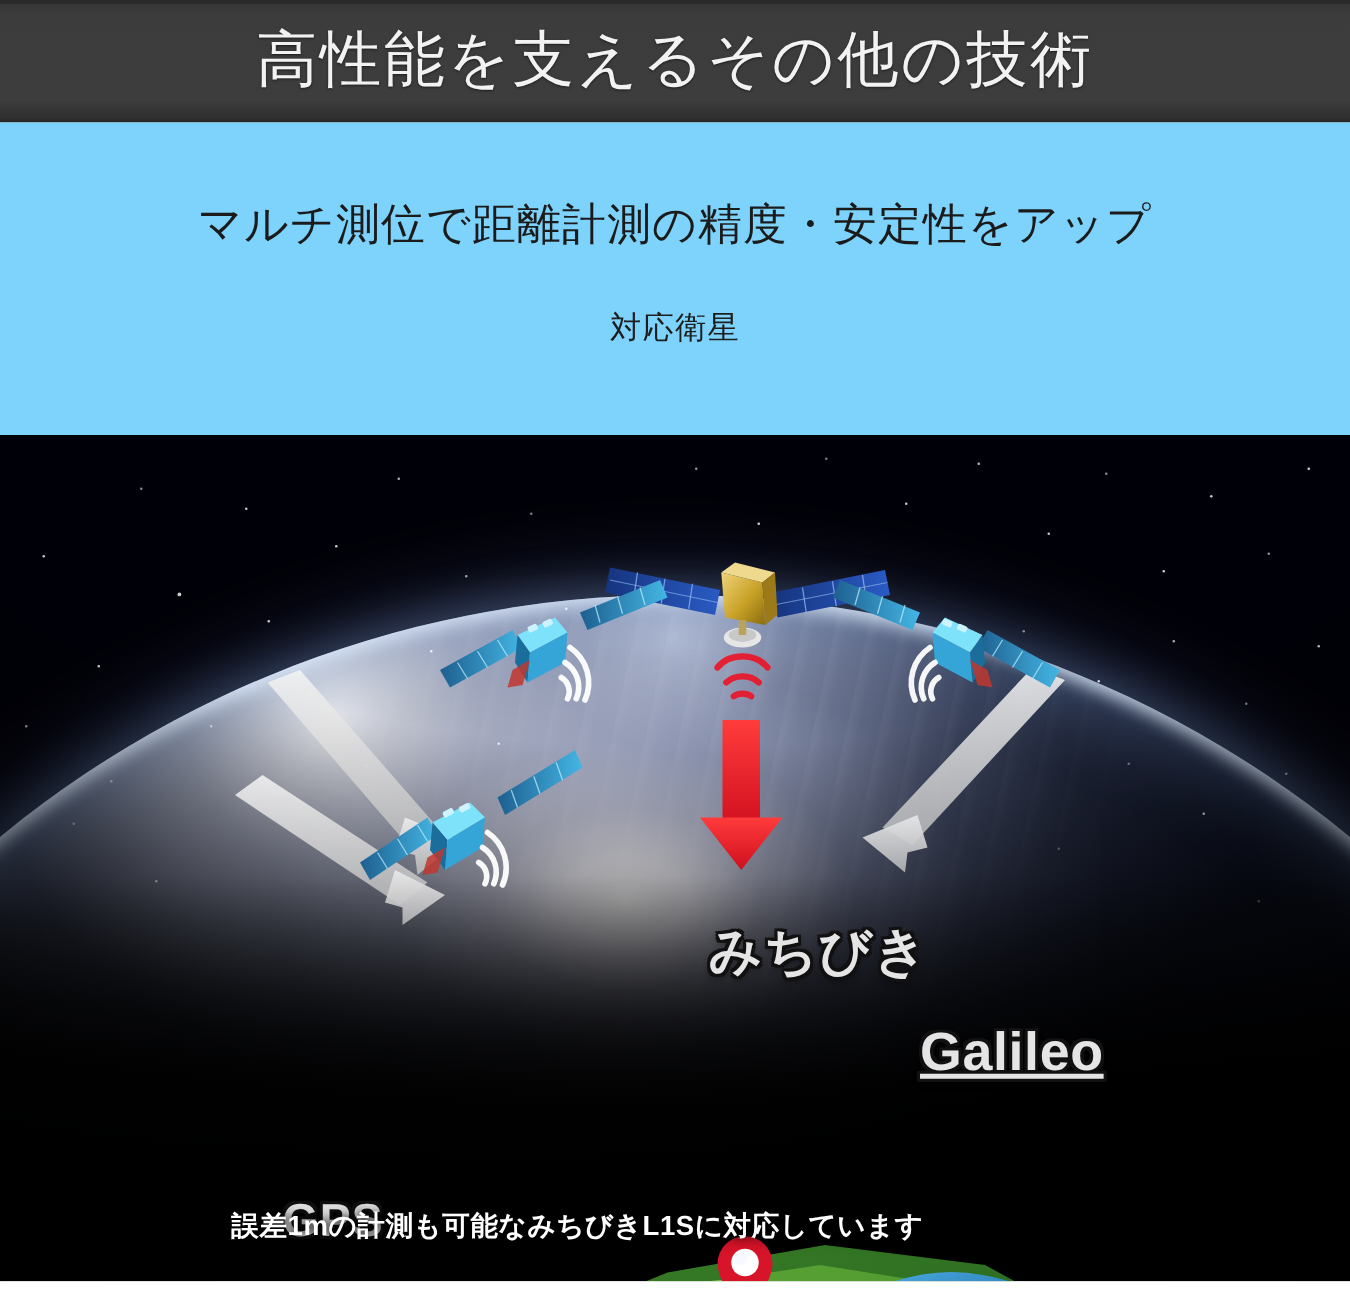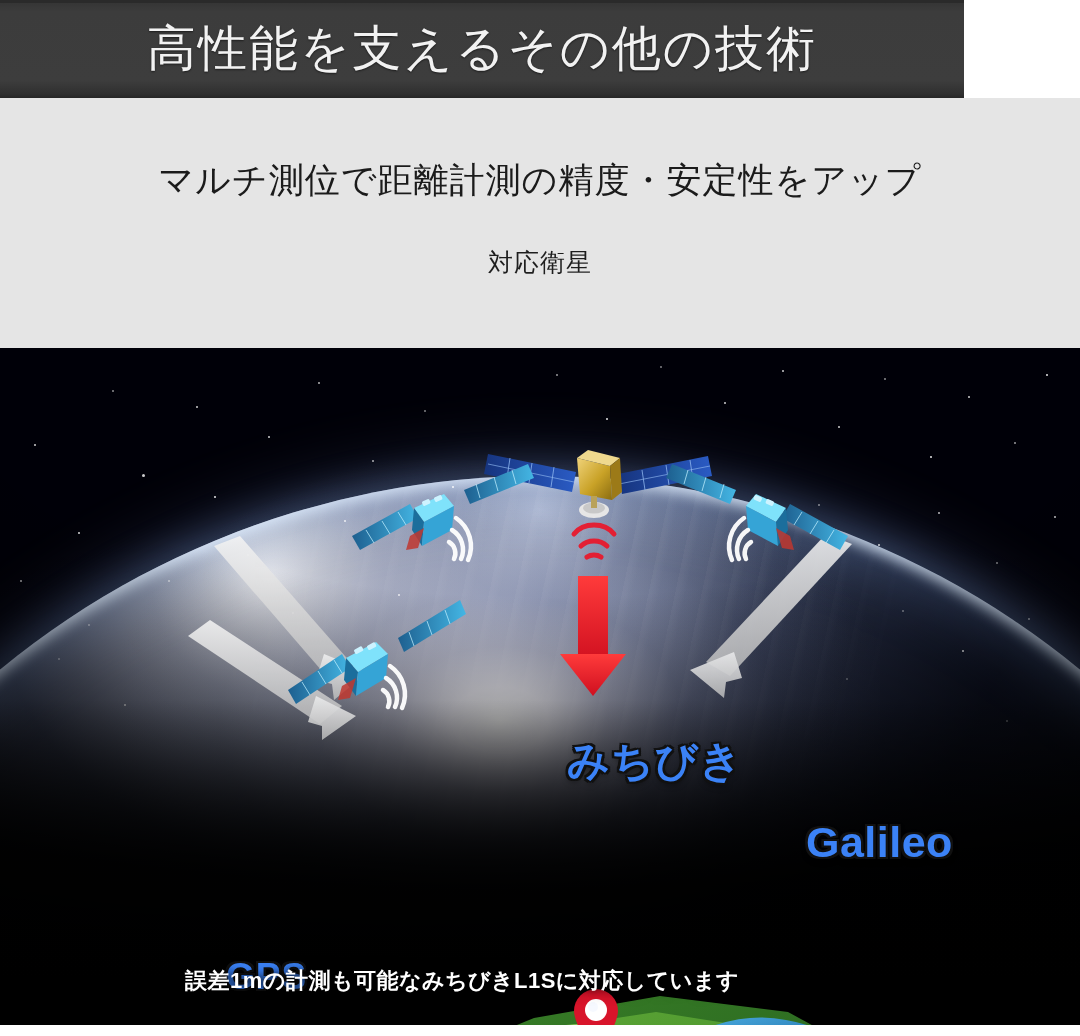--- a/index.html
+++ b/index.html
@@ -5,41 +5,41 @@
 <style>
   html,body{margin:0;padding:0;background:#ffffff;}
   body{
     font-family:"Liberation Sans","DejaVu Sans",sans-serif;
     width:1080px;height:1036px;overflow:hidden;
   }
   .page{position:relative;width:1080px;height:1036px;background:#ffffff;}
 
   
   .header-band{
-    position:absolute;left:0;top:0;width:964px;height:98px;
+    position:absolute;left:0;top:0;width:1080px;height:98px;
     background:linear-gradient(180deg,#333333 0%,#3c3c3c 12%,#3d3d3d 82%,#2f2f2f 96%,#262626 100%);
     display:flex;align-items:center;justify-content:center;
     box-sizing:border-box;
   }
   .header-band:before{
     content:"";position:absolute;left:0;top:0;width:100%;height:3px;
     background:#2a2a2a;
   }
   .header-title{
     color:#f2f2f2;font-size:49px;line-height:1;
     letter-spacing:2px;font-weight:500;
     text-shadow:0 1px 2px rgba(0,0,0,.55);
     white-space:nowrap;
     margin-top:-2px;
   }
 
   
   .copy-block{
     position:absolute;left:0;top:98px;width:1080px;height:250px;
-    background:#e5e5e5;
+    background:#7dd3fc;
   }
   .copy-sub{
     position:absolute;left:0;top:64px;width:1080px;text-align:center;
     color:#1b1b1b;font-size:35px;line-height:1;letter-spacing:1px;
     white-space:nowrap;
   }
   .copy-note{
     position:absolute;left:0;top:152px;width:1080px;text-align:center;
     color:#1e1e1e;font-size:25px;line-height:1;letter-spacing:1px;
     white-space:nowrap;
@@ -117,30 +117,30 @@
 
   
   .sat{position:absolute;pointer-events:none;}
   .sat svg{display:block;overflow:visible;}
 
   
   .arrows{position:absolute;left:0;top:0;width:1080px;height:677px;pointer-events:none;}
 
   
   .lbl{
-    position:absolute;white-space:nowrap;color:#3b82f6;font-weight:700;
+    position:absolute;white-space:nowrap;color:#e5e5e5;font-weight:700;
     line-height:1;
     text-shadow:
       -2.4px -2.4px 0 #111,  0 -2.4px 0 #111,  2.4px -2.4px 0 #111,
       -2.4px  0    0 #111,                      2.4px  0    0 #111,
       -2.4px  2.4px 0 #111,  0  2.4px 0 #111,  2.4px  2.4px 0 #111,
        0 3px 6px rgba(0,0,0,.55);
   }
   .lbl-glonass{left:186px;top:472px;font-size:43px;letter-spacing:.5px;}
-  .lbl-galileo{left:806px;top:473px;font-size:43px;letter-spacing:.5px;}
+  .lbl-galileo{left:736px;top:473px;font-size:43px;letter-spacing:.5px;text-decoration:underline;}
   .lbl-gps{left:226px;top:610px;font-size:37px;letter-spacing:1px;}
   .lbl-michibiki{
     left:567px;top:392px;font-size:42px;letter-spacing:1px;
     font-family:"DejaVu Sans",sans-serif;font-weight:700;
   }
   .caption{
     position:absolute;left:0;top:622px;width:924px;text-align:center;
     color:#ffffff;font-size:22px;font-weight:700;letter-spacing:.5px;
     line-height:1;white-space:nowrap;
     text-shadow:0 0 6px rgba(0,0,0,.9),0 0 14px rgba(0,0,0,.8);

